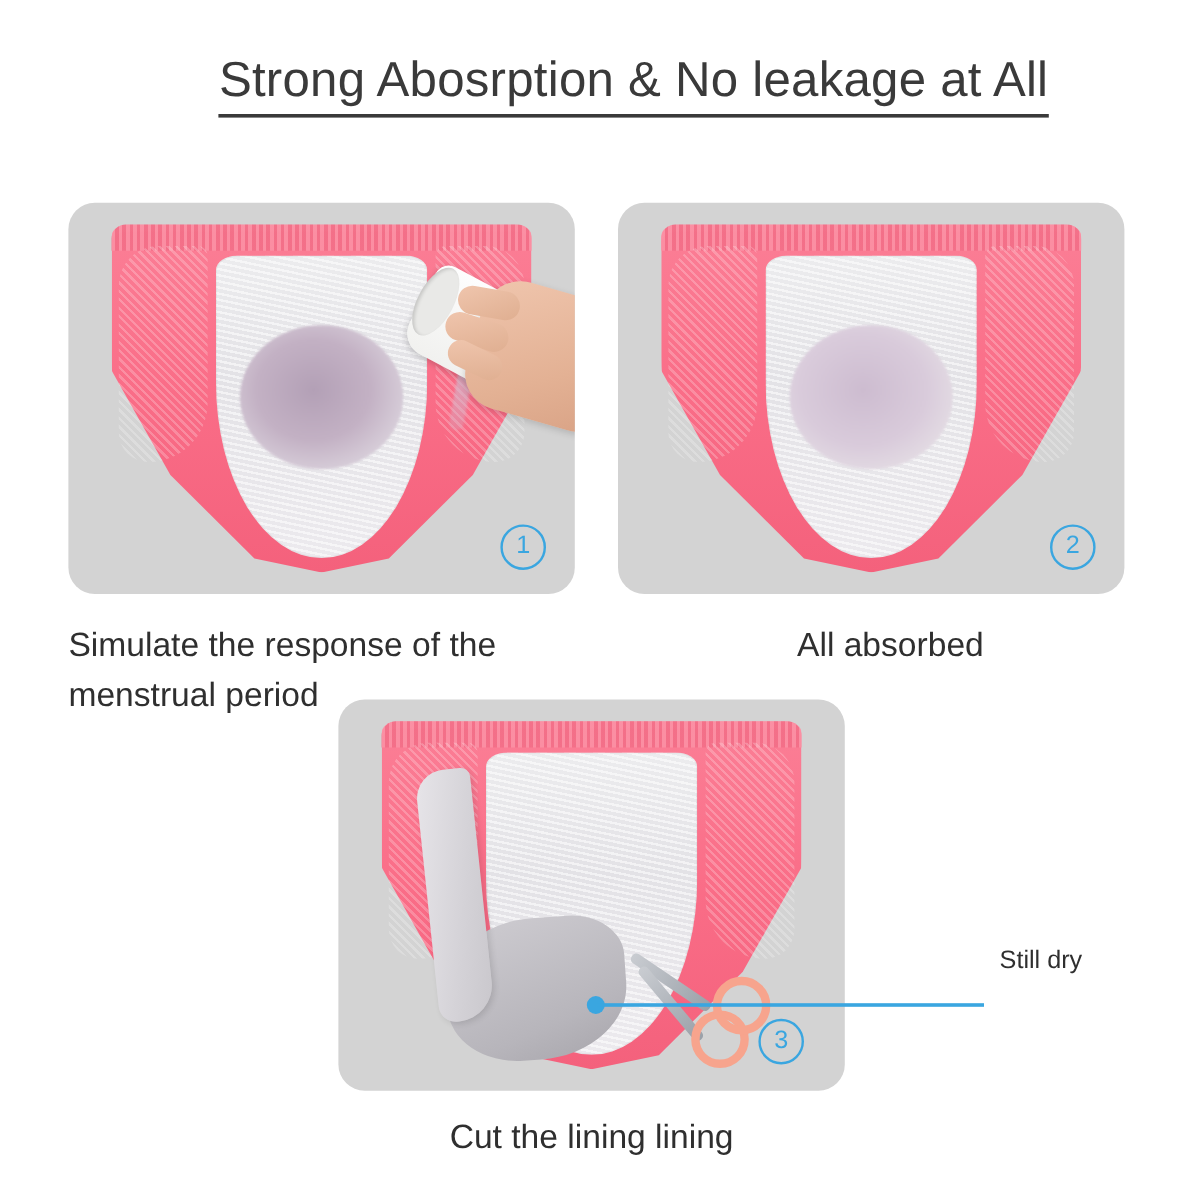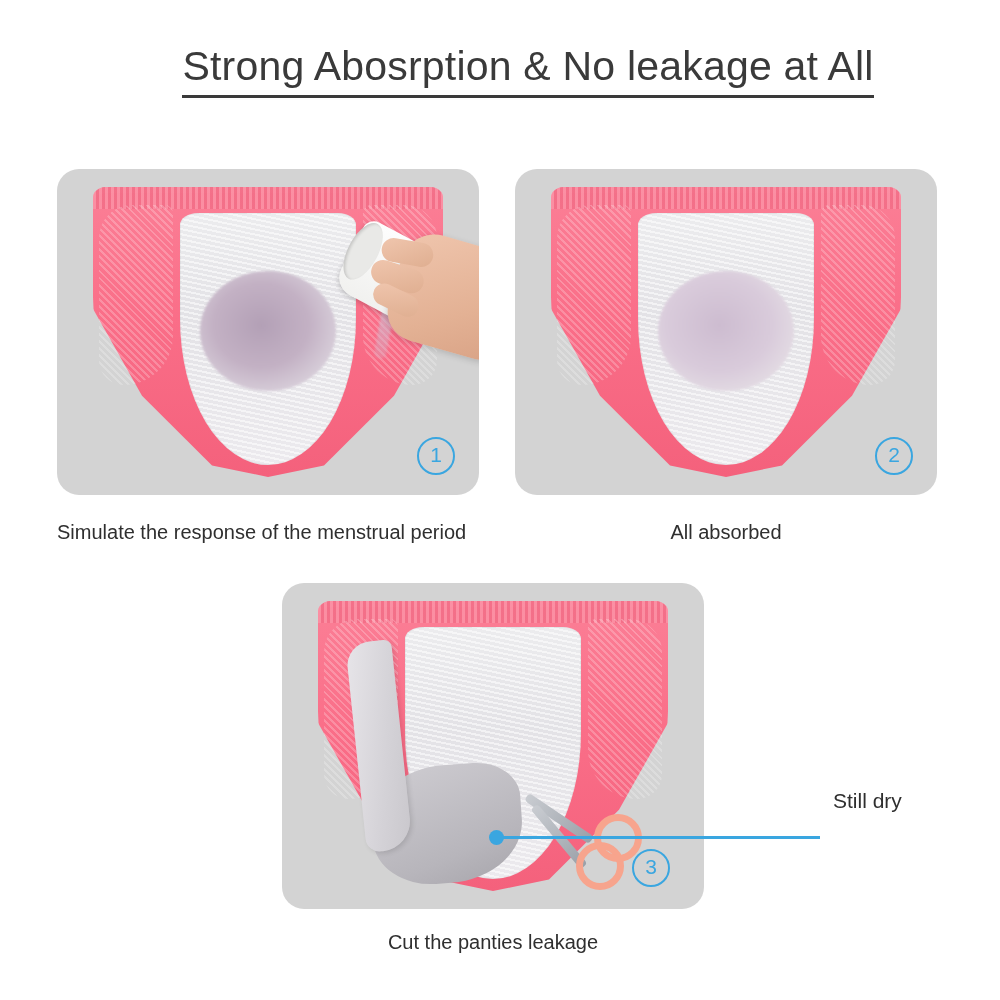--- a/index.html
+++ b/index.html
@@ -202,26 +202,26 @@
     color: #3aa6e0;
     font-size: 21px;
     line-height: 31px;
     text-align: center;
     background: transparent;
   }
 
   
   .caption {
     position: absolute;
-    font-size: 20px;
+    font-size: 28px;
     color: #2f2f2f;
     line-height: 1.45;
   }
   .caption-1 { left: 57px;  top: 518px; width: 450px; text-align: left; }
-  .caption-2 { left: 515px; top: 518px; width: 422px; text-align: center; }
+  .caption-2 { left: 531px; top: 518px; width: 422px; text-align: center; }
   .caption-3 { left: 282px; top: 928px; width: 422px; text-align: center; }
 
   
   .callout-line {
     position: absolute;
     left: 497px;
     top: 836px;
     width: 323px;
     height: 3px;
     background: #3aa6e0;
@@ -321,21 +321,21 @@
     <div class="body"></div>
     <div class="waistband"></div>
     <div class="mesh-left"></div>
     <div class="mesh-right"></div>
     <div class="gusset"></div>
     <div class="inner-dark"></div>
     <div class="cut-flap"></div>
   </div>
   <div class="step-badge" style="right:34px; bottom:22px;">3</div>
 </div>
-<div class="caption caption-3">Cut the panties leakage</div>
+<div class="caption caption-3">Cut the lining lining</div>
 
 <div class="scissors">
   <div class="blade b1"></div>
   <div class="blade b2"></div>
   <div class="ring r1"></div>
   <div class="ring r2"></div>
 </div>
 <div class="callout-dot"></div>
 <div class="callout-line"></div>
 <div class="callout-label">Still dry</div>

